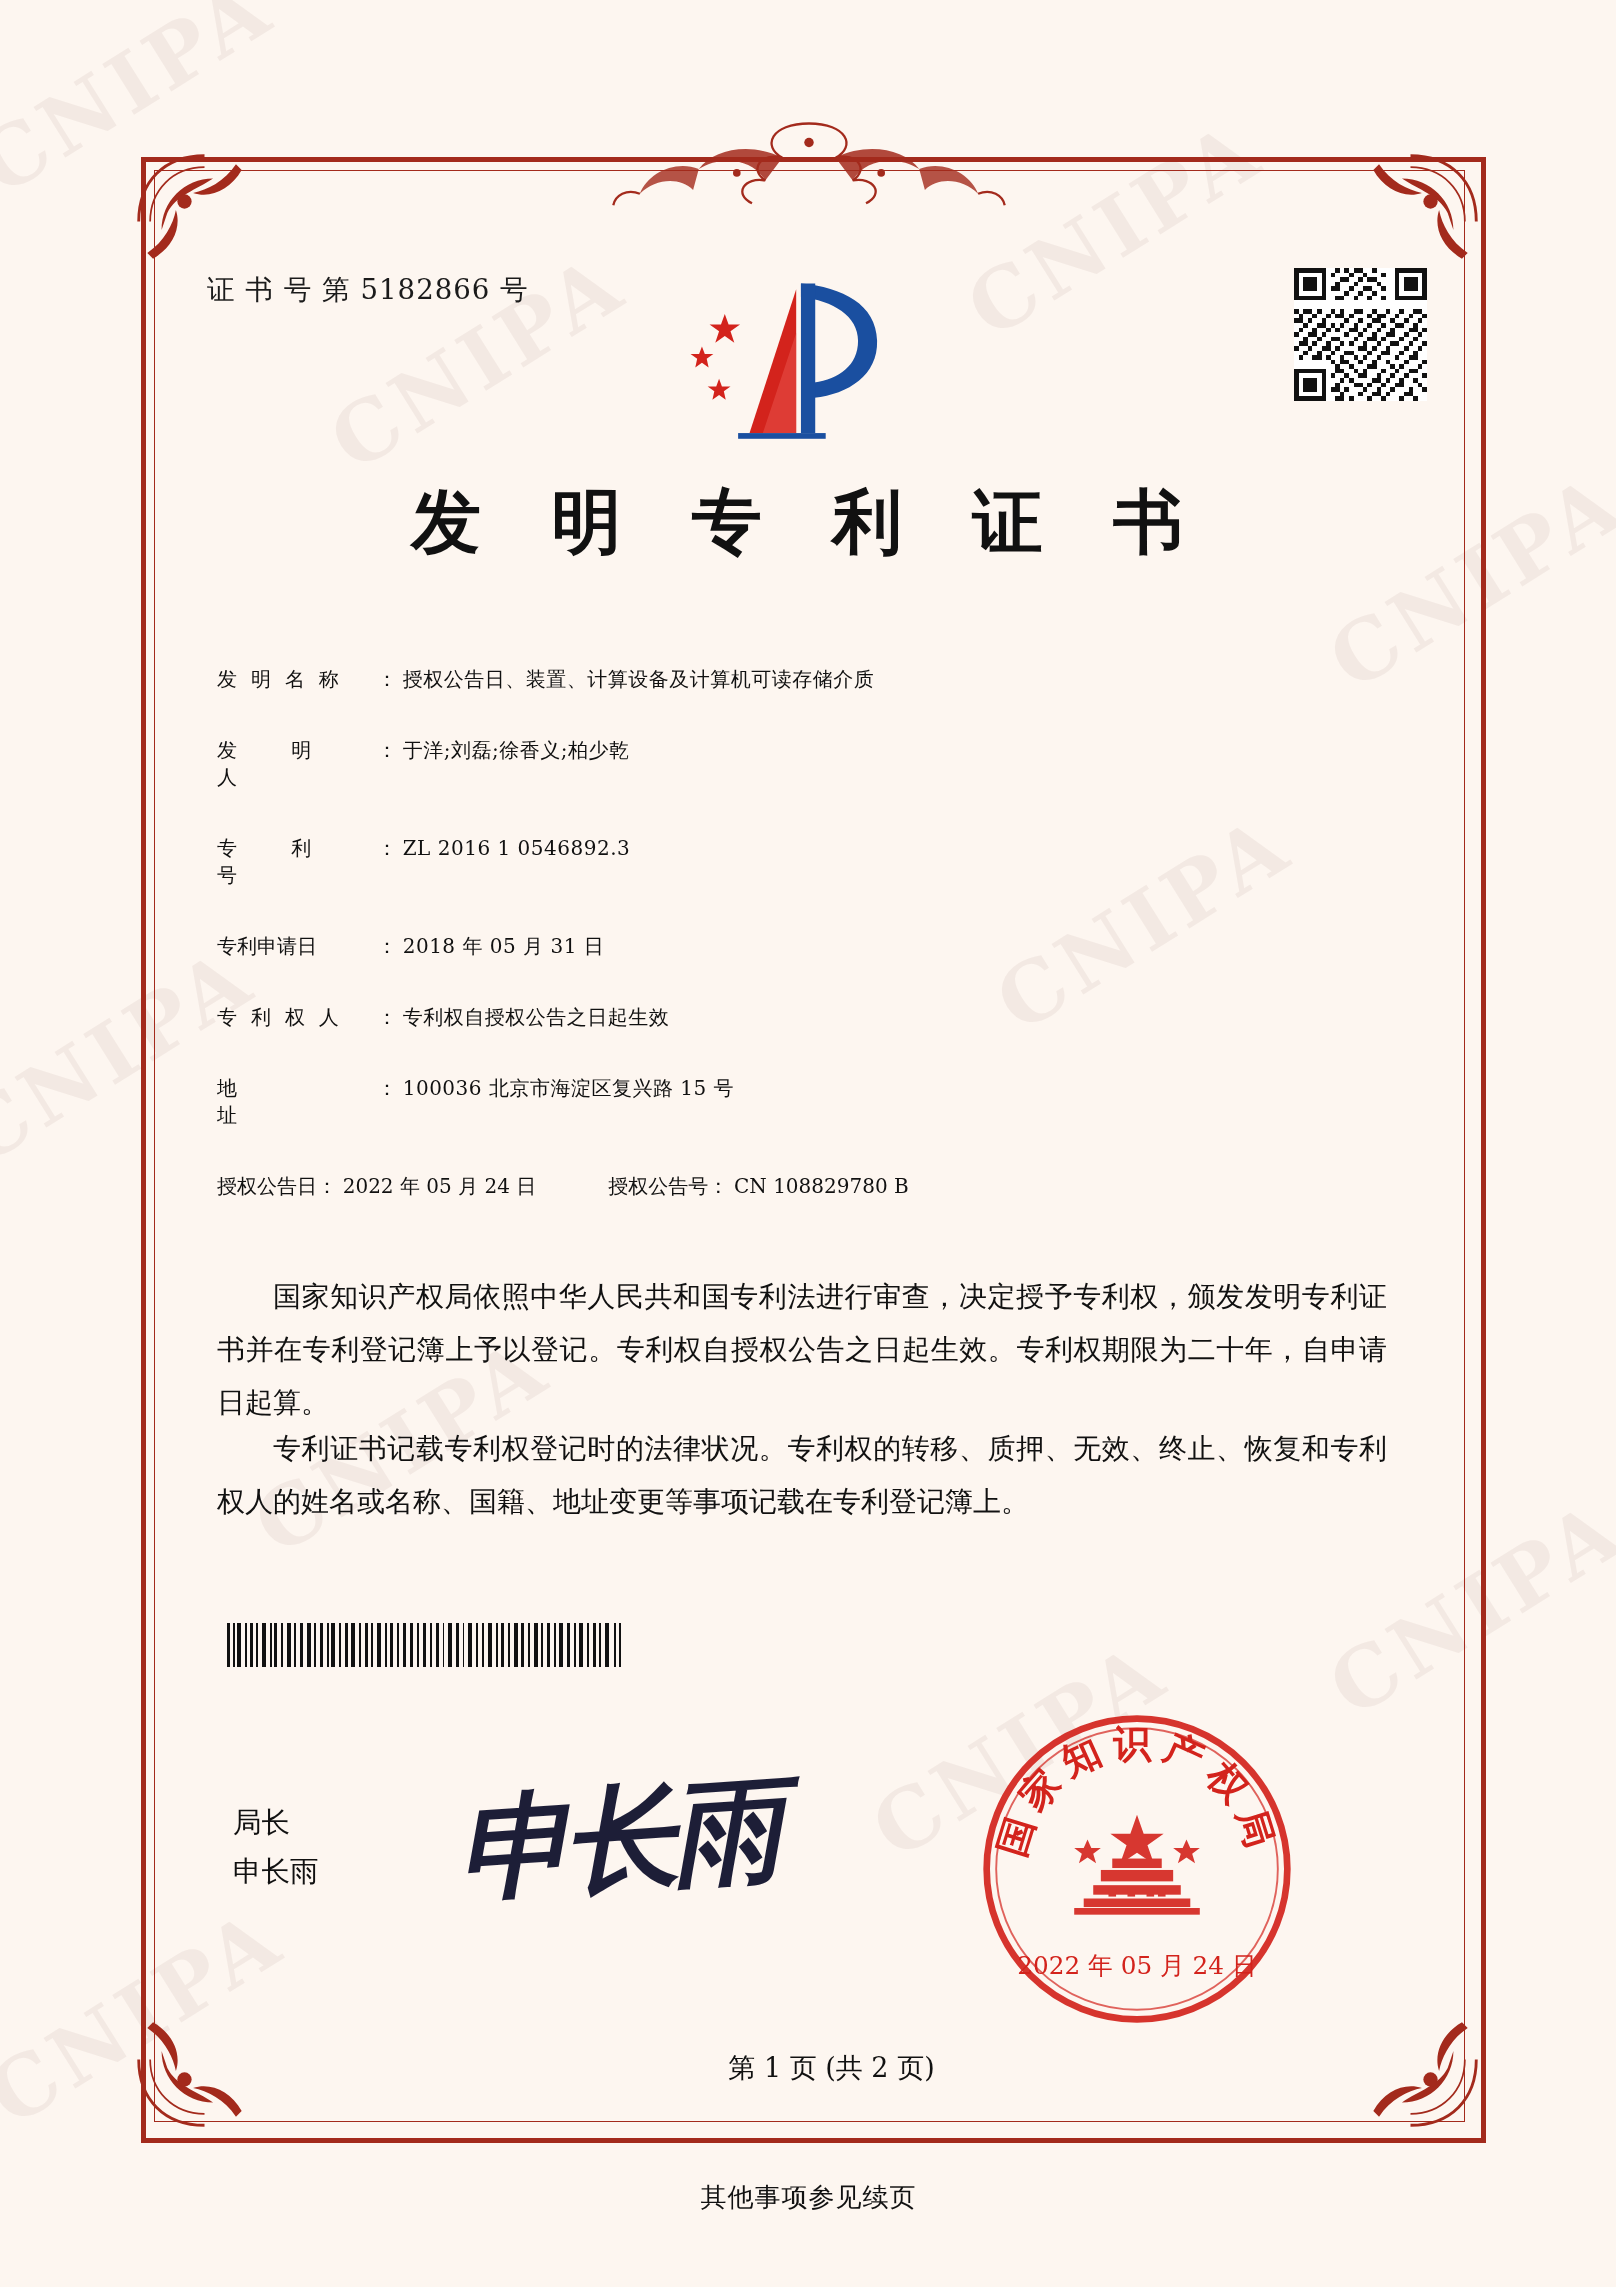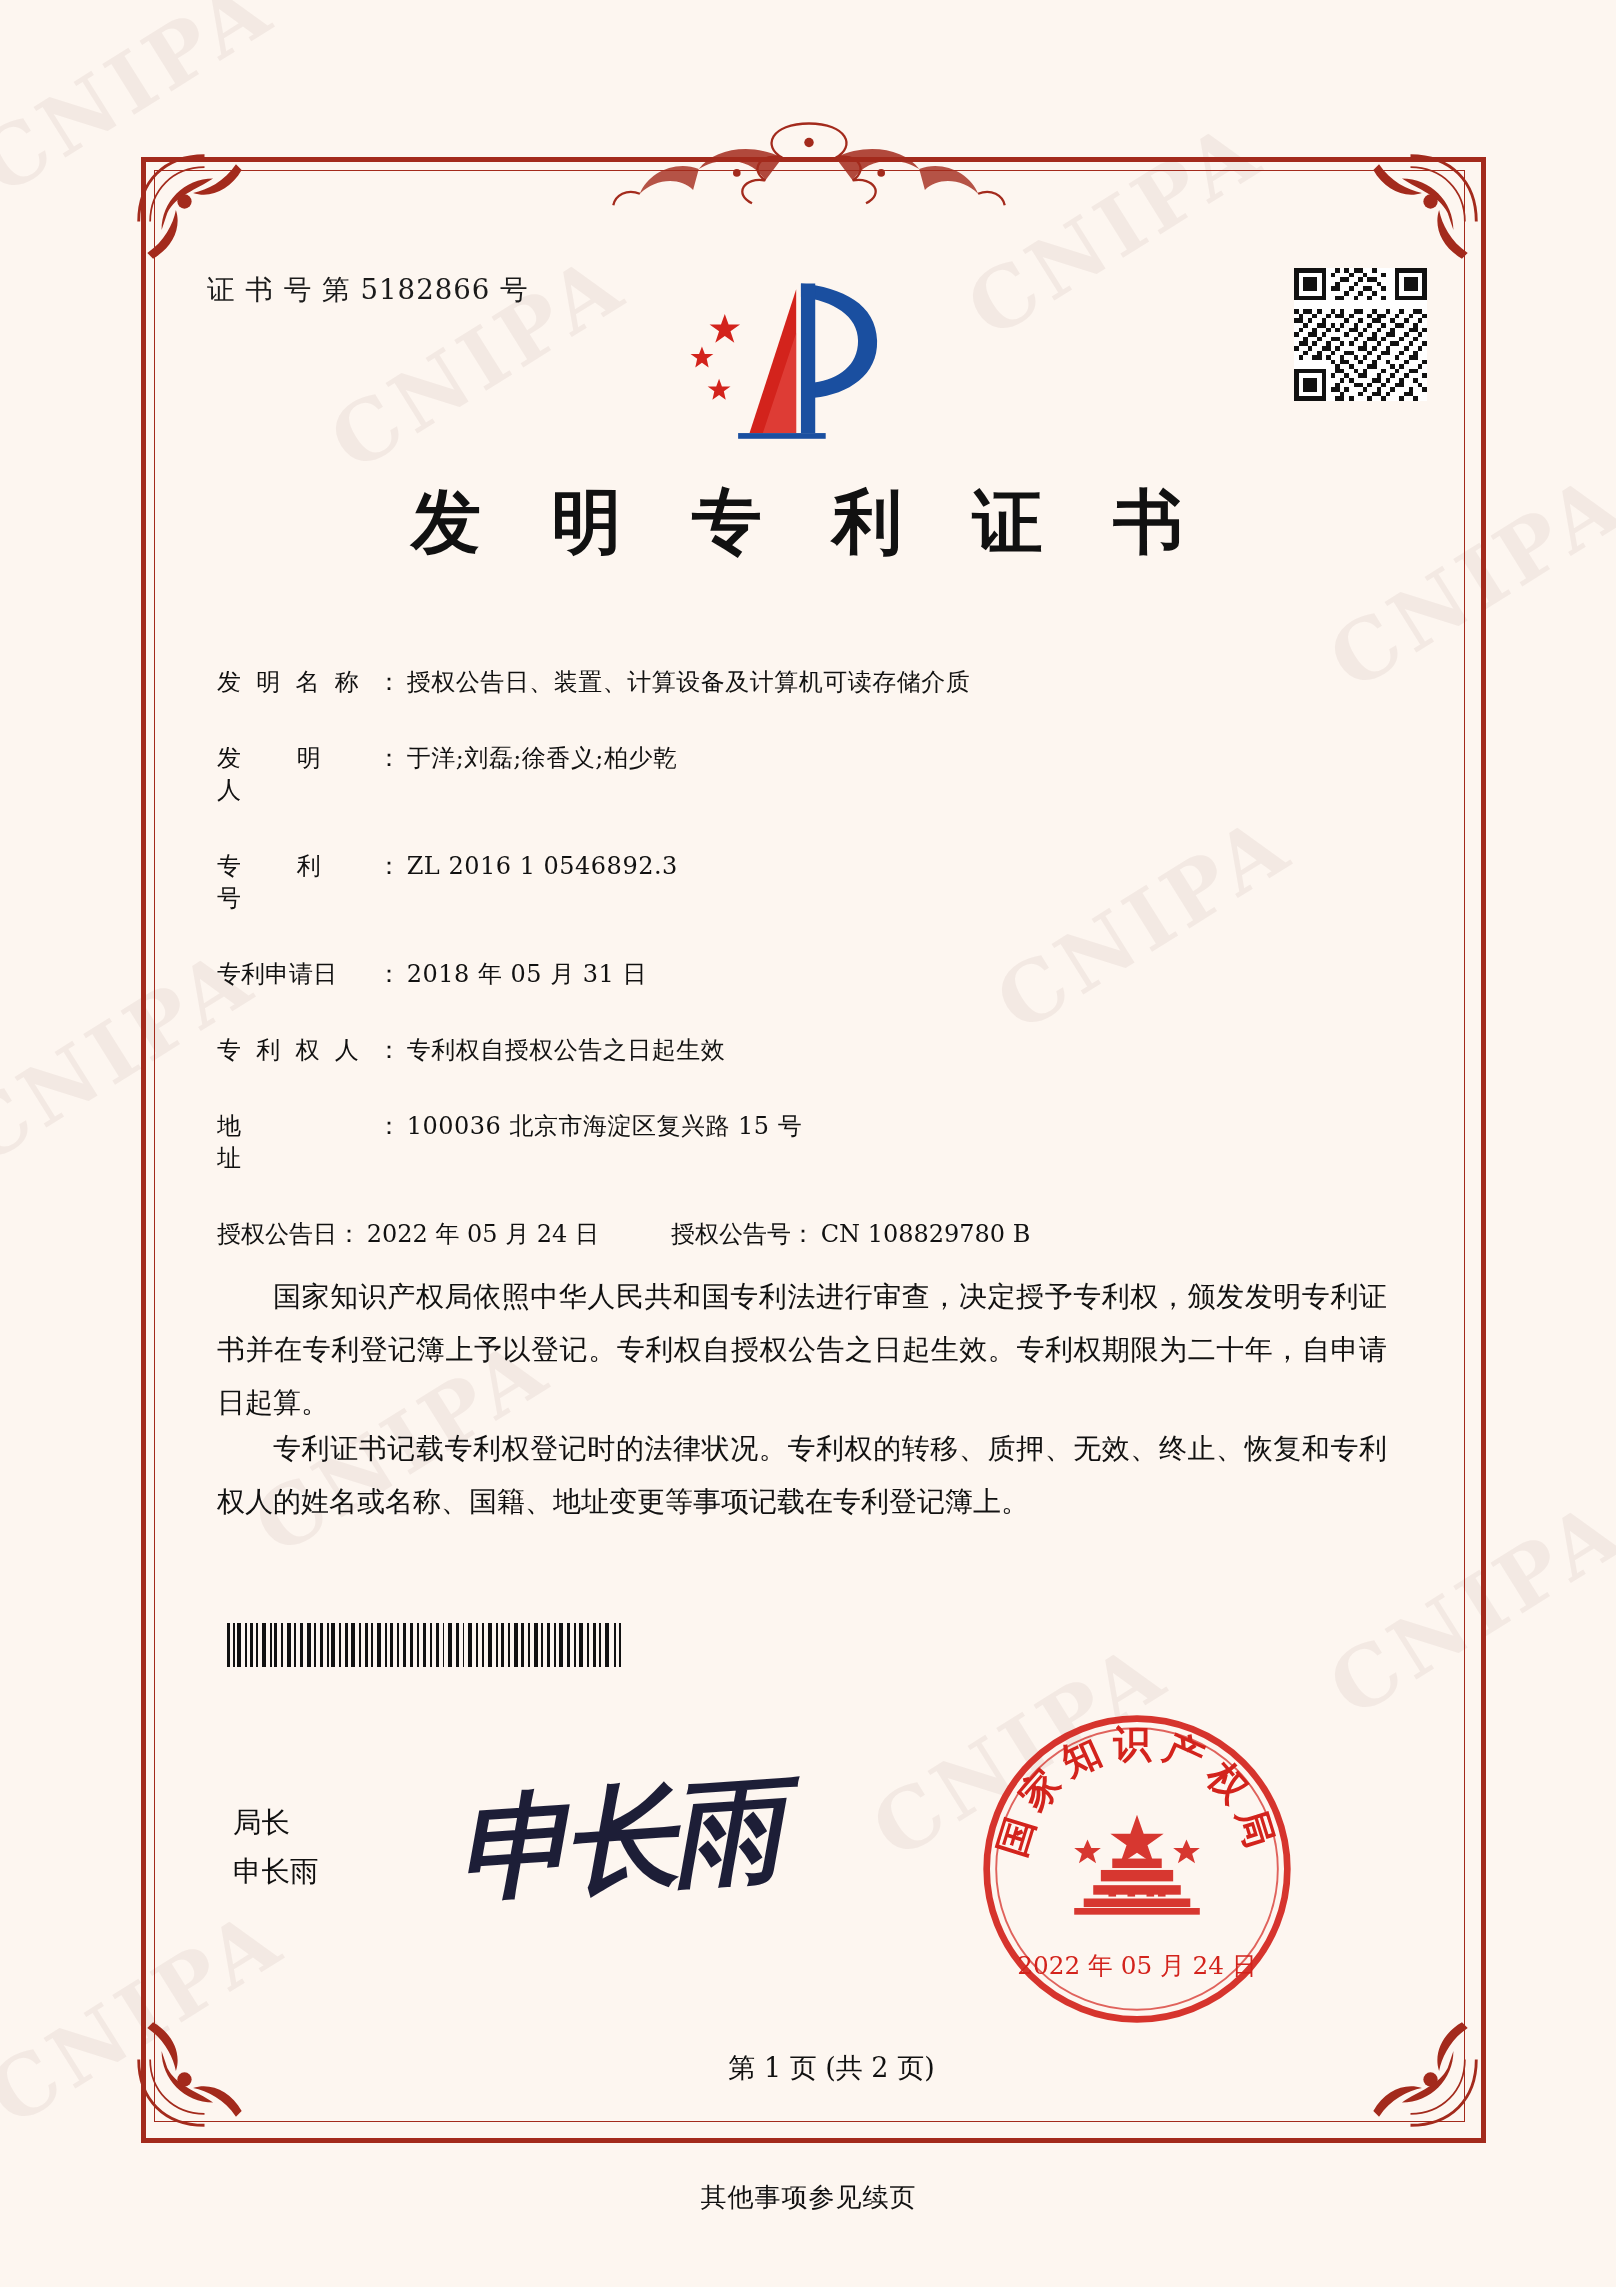--- a/index.html
+++ b/index.html
@@ -58,21 +58,21 @@
   .emblem{
     position:absolute;left:681px;top:276px;width:238px;height:181px;
   }
   .title{
     position:absolute;left:0;right:0;top:476px;text-align:center;
     font-size:70px;font-weight:700;letter-spacing:23px;
     color:#111;font-family:"DejaVu Serif","Liberation Serif",serif;
   }
 
   .fields{position:absolute;left:217px;top:666px;width:1170px;}
-  .field{display:flex;align-items:baseline;margin-bottom:44px;font-size:24px;color:#111;}
+  .field{display:flex;align-items:baseline;margin-bottom:44px;font-size:20px;color:#111;}
   .f-label{width:160px;flex:none;letter-spacing:0px;}
   .f-label.sp2{letter-spacing:24px;}
   .f-label.sp3{letter-spacing:3.8px;}
   .f-label.sp4{letter-spacing:38px;}
   .f-colon{flex:none;margin-right:5.7px;}
   .f-value{flex:1;letter-spacing:0.5px;}
   .field.two-col{justify-content:flex-start;}
   .half{display:flex;align-items:baseline;}
   .half.second{margin-left:72px;}
 

